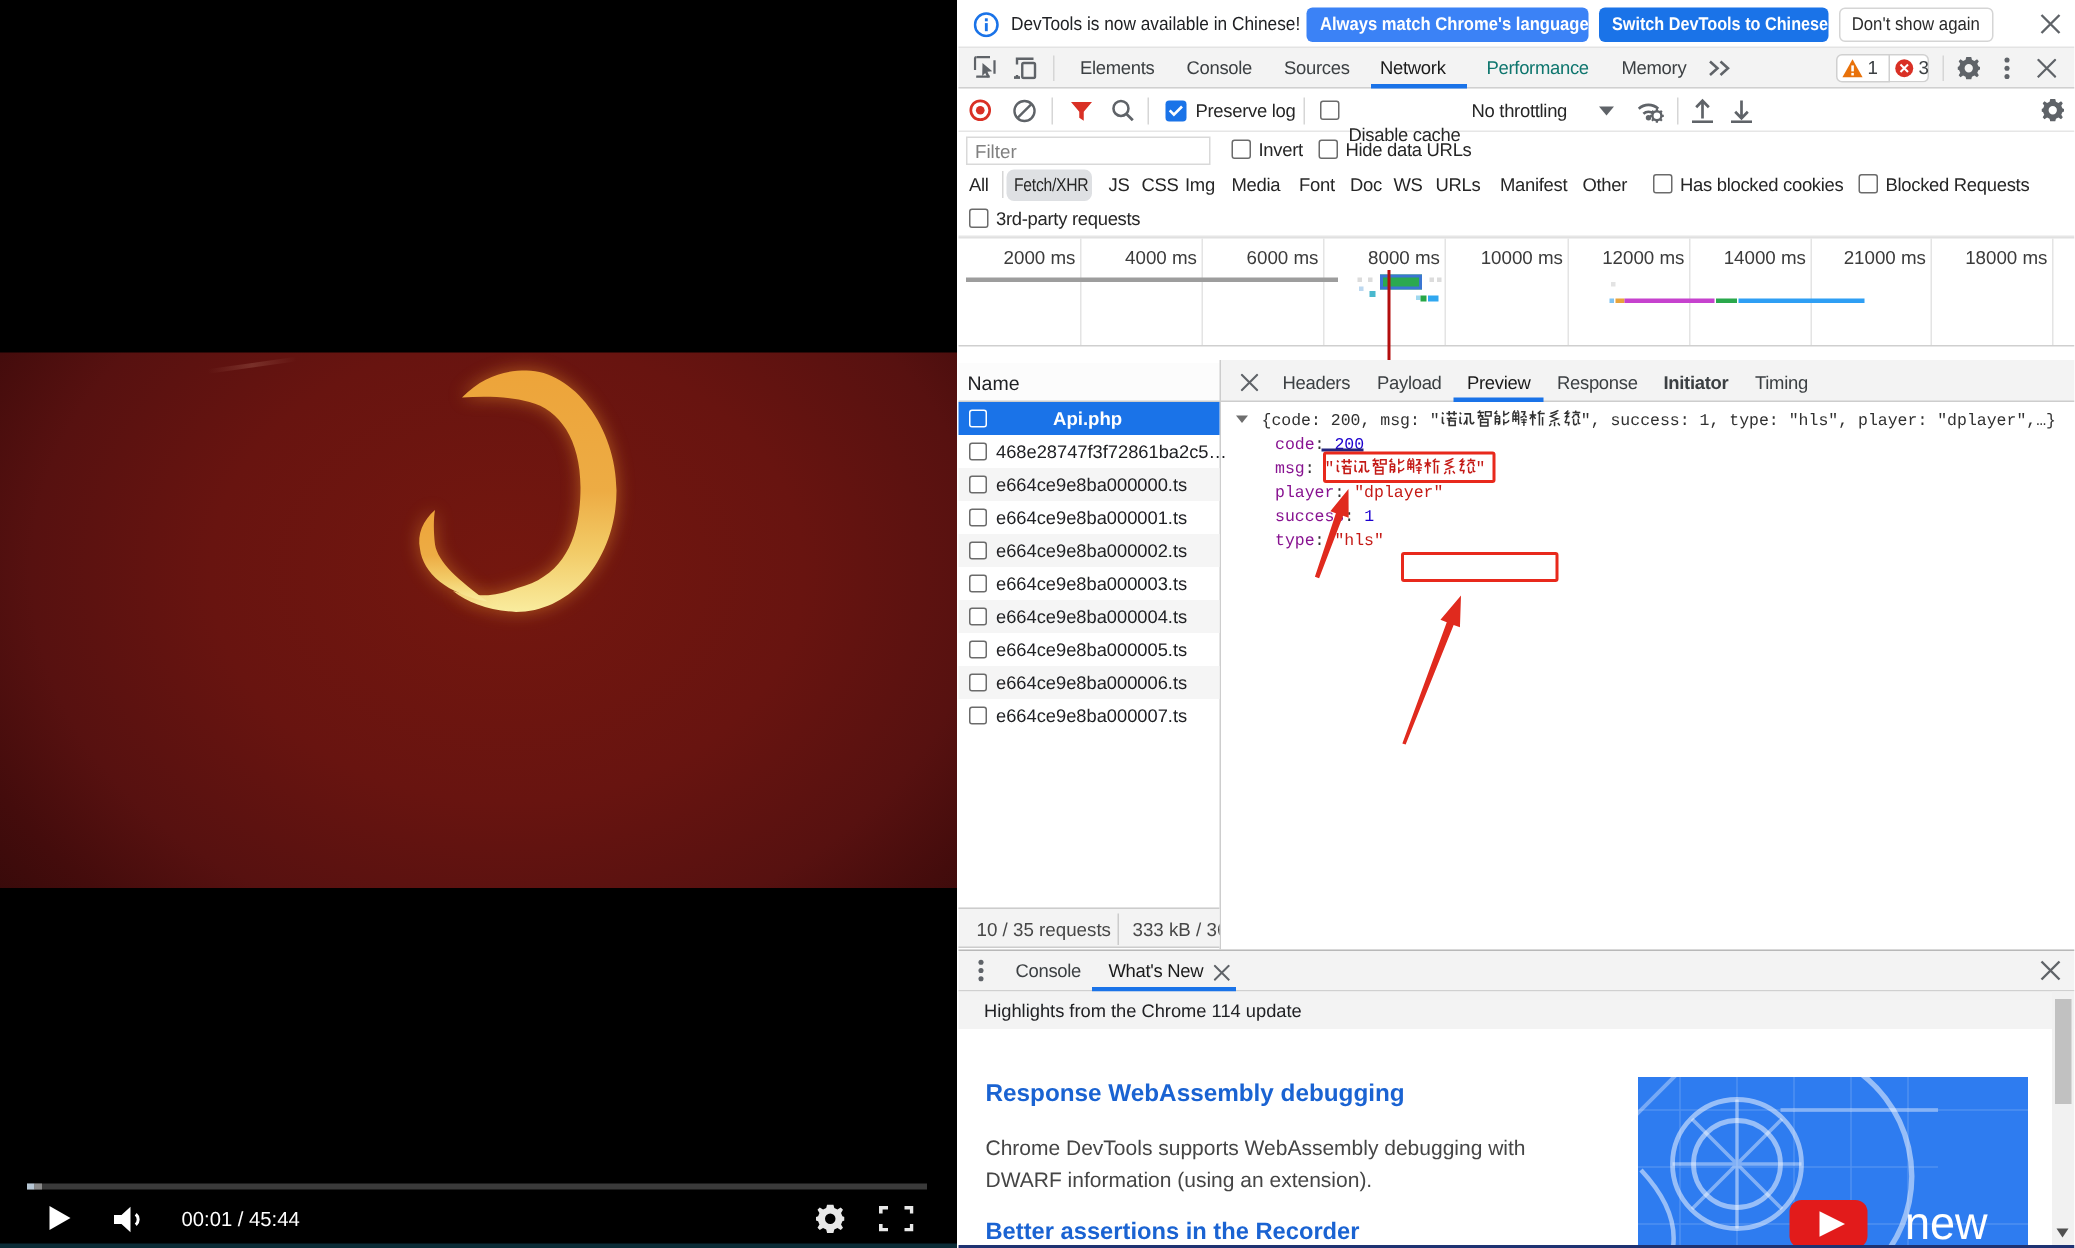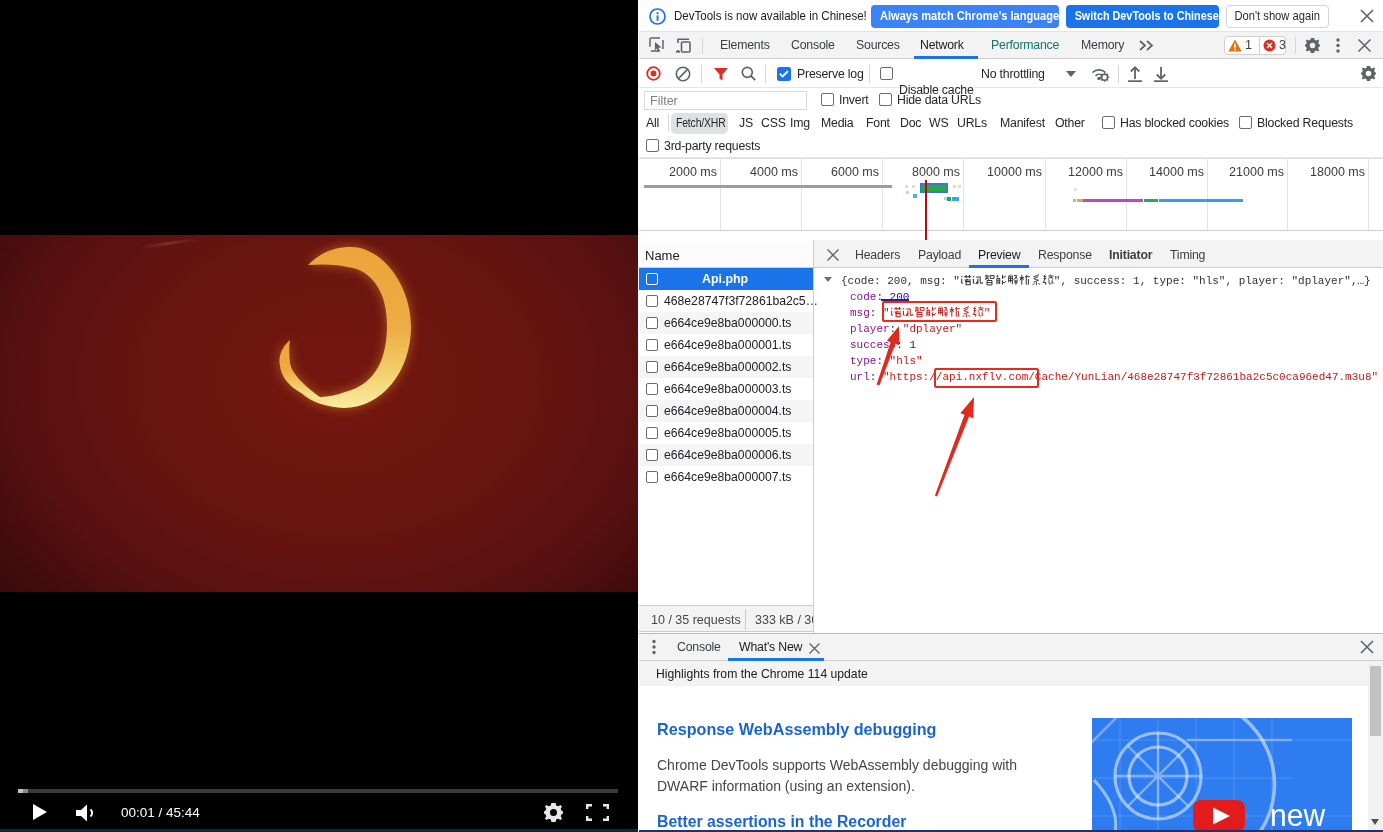--- a/index.html
+++ b/index.html
@@ -343,21 +343,20 @@
           <use href="#cjk2" transform="translate(200,0)"></use>
           <use href="#cjk3" transform="translate(300,0)"></use>
           <use href="#cjk4" transform="translate(400,0)"></use>
           <use href="#cjk5" transform="translate(500,0)"></use>
           <use href="#cjk6" transform="translate(600,0)"></use>
           <use href="#cjk7" transform="translate(700,0)"></use>
         </svg>"</span></div>
 <div style="margin-left:9px;"><span class="k">player</span>: <span class="s">"dplayer"</span></div>
 <div style="margin-left:9px;"><span class="k">success</span>: <span class="n">1</span></div>
 <div style="margin-left:9px;"><span class="k">type</span>: <span class="s">"hls"</span></div>
-<div style="margin-left:9px;"><span class="k">url</span>: <span class="s">"https://api.nxflv.com/Cache/YunLian/468e28747f3f72861ba2c5c0ca96ed47.m3u8"</span></div>
 </div>
 <div class="a" style="left:881px;top:299px;width:28px;height:2px;background:#26267e;"></div>
 <div class="a" style="left:882px;top:301px;width:115px;height:21px;border:2.5px solid #e8291c;border-radius:2px;"></div>
 <div class="a" style="left:934px;top:368px;width:105px;height:20px;border:2.5px solid #e8291c;border-radius:2px;"></div>
 <svg class="a" style="left:870px;top:320px;" width="120" height="185" viewBox="0 0 120 185">
 <polygon fill="#e02a1e" points="29,6 29.1,25.2 25.4,23.8 9.4,65.5 6.6,64.5 20.6,22.2 16.9,20.8"></polygon>
 <polygon fill="#e02a1e" points="104,77 103.3,98.2 99.1,96.6 67.1,176.4 64.9,175.6 94.5,94.8 90.3,93.2"></polygon>
 </svg>
 
 <div class="a" style="left:639px;top:633px;width:744px;height:28px;background:#f3f3f3;border-top:1px solid #b8b8b8;border-bottom:1px solid #d0d0d0;"></div>

